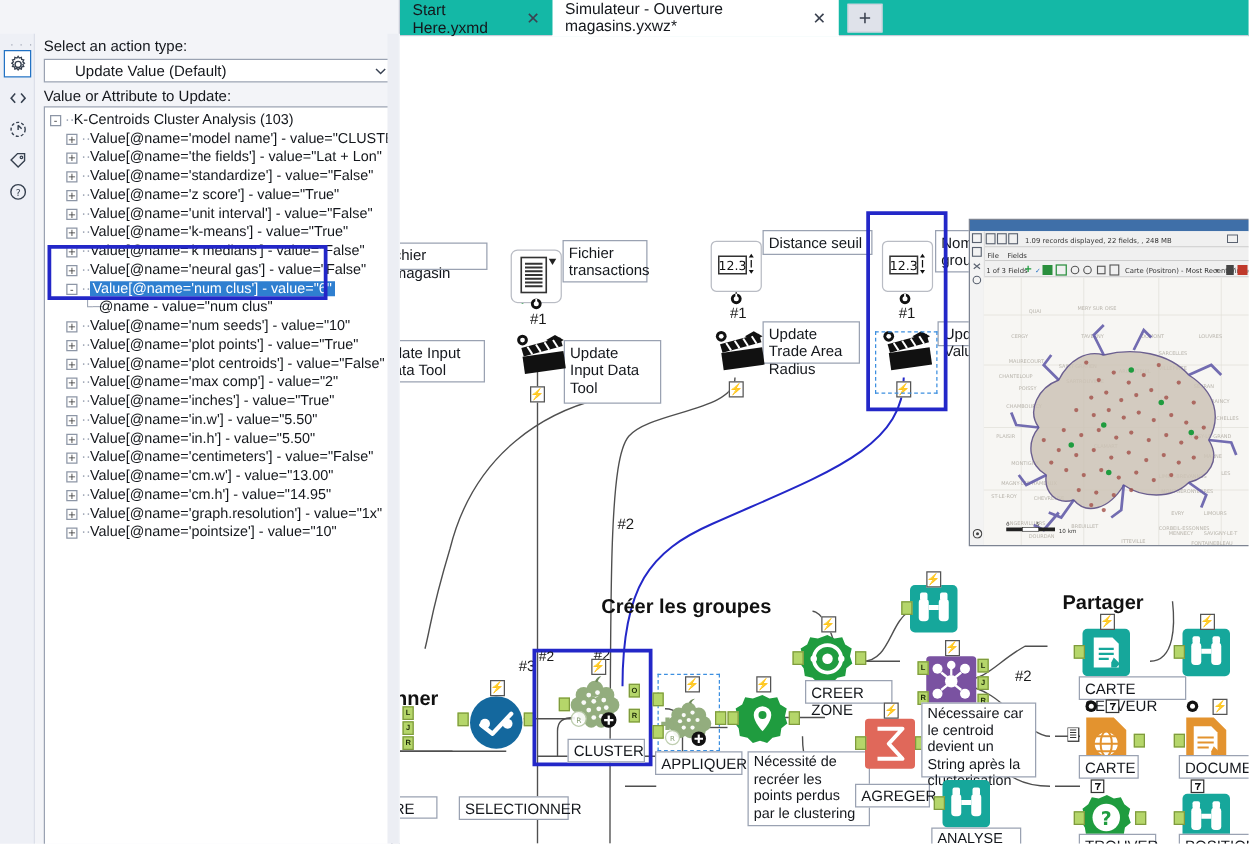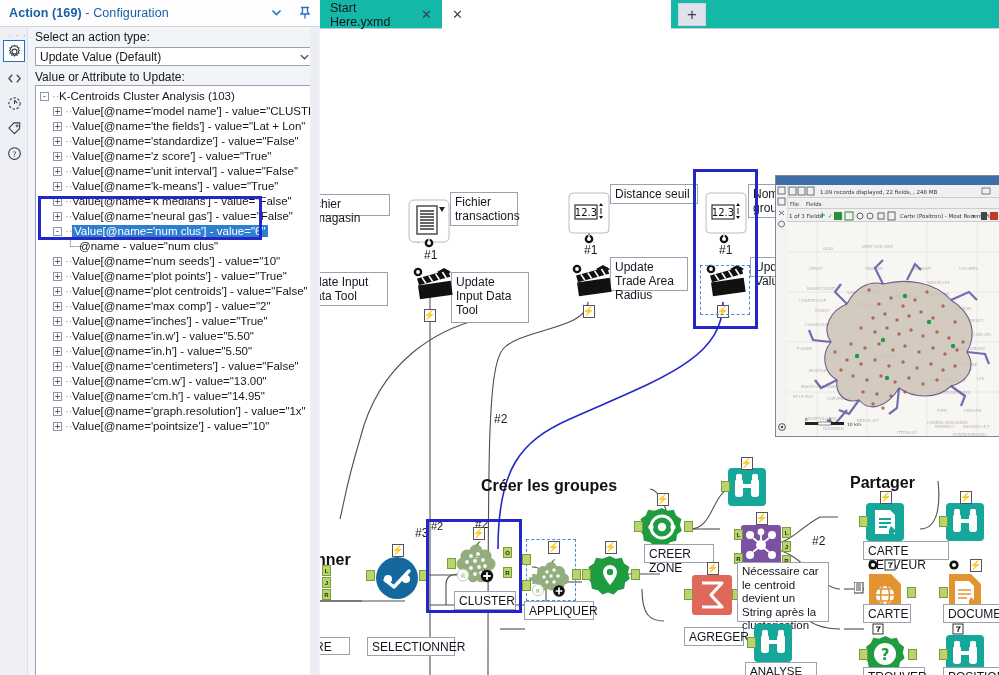--- a/index.html
+++ b/index.html
@@ -22,21 +22,21 @@
              border-right:1px solid #dcdfe9;box-sizing:border-box;}
   .rail-dots{position:absolute;left:8px;top:4px;font-size:9px;color:#9aa0b0;letter-spacing:1px;line-height:8px;}
   .rail-item{position:absolute;left:3px;width:22px;height:22px;display:flex;align-items:center;
              justify-content:center;color:#2e3murray;cursor:pointer;box-sizing:border-box;color:#36404f;}
   .rail-item.sel{border:1px solid #2272c4;background:#ffffff;}
   .rail-item svg{display:block;}
 
   .cfg-body{position:absolute;left:29px;top:27px;width:291px;height:648px;background:#f3f4f8;}
   .lbl{position:absolute;font-size:12px;color:#14171c;}
   .combo{position:absolute;left:6px;top:20px;width:279px;height:19px;background:#fff;
-         border:1px solid #9aa2b2;box-sizing:border-box;display:flex;align-items:center;cursor:pointer;}
+         border:1px solid #9aa2b2;box-sizing:border-box;display:flex;align-items:center;cursor:pointer;padding-left:20px;}
   .combo-val{padding-left:4px;font-size:12px;color:#14171c;flex:1;}
   .combo-arrow{width:18px;display:flex;align-items:center;justify-content:center;color:#3a4354;}
 
   .tree-box{position:absolute;left:6px;top:58px;width:279px;height:595px;background:#fff;
             border:1px solid #9aa2b2;box-sizing:border-box;overflow:hidden;}
   .tnode{position:absolute;left:0;height:15px;line-height:15px;white-space:nowrap;
          font-size:11.5px;color:#14171c;}
   .tnode .exp{display:inline-block;width:9px;height:9px;border:1px solid #8d96a6;background:#fff;
               font-size:8px;line-height:7px;text-align:center;color:#333;vertical-align:middle;
               margin-right:3px;cursor:pointer;box-sizing:border-box;font-family:"DejaVu Sans",sans-serif;}
@@ -91,37 +91,20 @@
 
   svg.wires{position:absolute;left:0;top:0;width:679px;height:646px;pointer-events:none;}
 </style>
 </head>
 <body>
 
 <div class="app">
 
   <div class="cfg-panel">
 
-    <div class="cfg-header">
-      <div class="cfg-title">
-        <span style="font-weight:bold">Action (169)</span><span> - Configuration</span>
-      </div>
-      <div class="hdr-btns">
-        <div class="hdr-btn">
-          <svg width="13" height="13" viewBox="0 0 13 13">
-              <path d="M2.5 4.5 L6.5 8.5 L10.5 4.5" stroke="#2272c4" stroke-width="1.6" fill="none"></path>
-            </svg>
-        </div>
-        <div class="hdr-btn">
-          <svg width="14" height="14" viewBox="0 0 14 14">
-            <path d="M3 1.5 H11 M4.5 1.5 V6 L3 8 H11 L9.5 6 V1.5 M7 8 V12.5" stroke="#2272c4" stroke-width="1.3" fill="none"></path>
-          </svg>
-        </div>
-      </div>
-    </div>
 
     <div class="icon-rail">
       <div class="rail-dots">· · ·</div>
       <div class="rail-item sel" style="top:13px">
         <svg width="15" height="15" viewBox="0 0 16 16">
           <circle cx="8" cy="8" r="2.6" fill="none" stroke="#36404f" stroke-width="1.2"></circle>
           <path d="M8 1.2 L9 2.6 L10.8 2 L11 3.8 L12.8 4.2 L12 5.8 L13.4 7 L12 8.2 L12.8 9.8 L11 10.2 L10.8 12 L9 11.4 L8 12.8 L7 11.4 L5.2 12 L5 10.2 L3.2 9.8 L4 8.2 L2.6 7 L4 5.8 L3.2 4.2 L5 3.8 L5.2 2 L7 2.6 Z" fill="none" stroke="#36404f" stroke-width="1.1"></path>
         </svg>
       </div>
       <div class="rail-item" style="top:40px">
@@ -195,20 +178,21 @@
     <div class="sel-rect"></div>
     <div class="panel-scroll"></div>
   </div>
 
   <div class="tabbar">
     <div class="tab" style="left:0px;width:122px;">
       <span>Start Here.yxmd</span>
       <span class="x">✕</span>
     </div>
     <div class="tab active" style="left:122px;width:229px;">
+      <span>Simulateur - Ouverture  magasins.yxwz*</span>
       <span class="x">✕</span>
     </div>
     <div class="tab-add" style="left:358px;">+</div>
   </div>
 
   <div class="canvas">
 
     <svg class="wires">
 
       <path d="M110 190 L110 214" stroke="#4f4f4f" stroke-width="1.2" fill="none"></path>
@@ -673,20 +657,21 @@
         <text x="10" y="37" font-size="5.6" text-anchor="middle" fill="#8aa176" font-family="DejaVu Sans">R</text>
         <circle cx="31" cy="35" r="5.8" fill="#111"></circle>
         <path d="M31 31.6 V38.4 M27.6 35 H34.4" stroke="#fff" stroke-width="1.7"></path>
       </svg>
     </div>
     <div class="lightning" style="left:228px;top:512px;">⚡</div>
     <div class="port" style="left:202px;top:525px;"></div>
     <div class="port" style="left:202px;top:551px;"></div>
     <div class="port" style="left:252px;top:540px;"></div>
     <div class="cbox" style="left:204px;top:572px;width:70px;height:19px;">APPLIQUER</div>
+    <div class="cbox" style="left:278px;top:572px;width:98px;height:60px;font-size:11.5px;line-height:13.5px;">Nécessité de recréer les points perdus par le clustering</div>
 
     <div class="tool" style="left:268px;top:525px;">
       <svg width="44" height="44" viewBox="0 0 44 44">
         <path d="M22 1 L28 4 L34.5 3 L37 9 L42.5 12.5 L41 19 L43 25 L38 29 L37 35.5 L30.5 37 L26 41.5 L20 39.5 L14 41.5 L9.5 37 L3 35.5 L2 29 L-1 25 L1 19 L-0.5 12.5 L5 9 L7.5 3 L14 4 Z" transform="translate(1,1) scale(0.95)" fill="#1f9c3f"></path>
         <path d="M22 11 a7 7 0 0 1 7 7 c0 5.5 -7 13 -7 13 s-7 -7.5 -7 -13 a7 7 0 0 1 7 -7 z" fill="#fff"></path>
         <circle cx="22" cy="18" r="3.2" fill="#1f9c3f"></circle>
       </svg>
     </div>
     <div class="lightning" style="left:285px;top:512px;">⚡</div>
     <div class="port" style="left:262px;top:540px;"></div>

